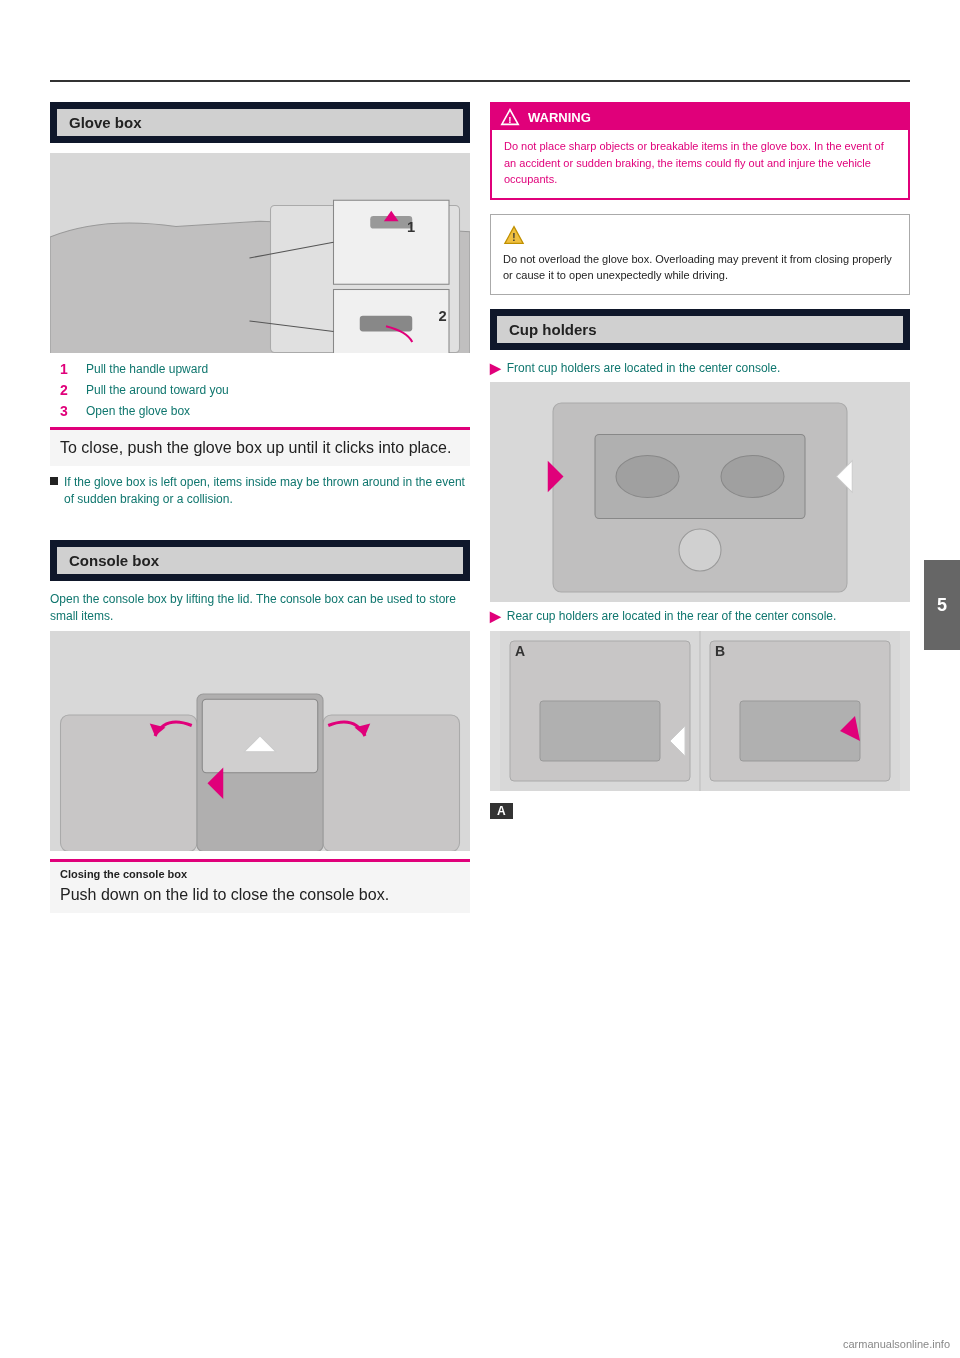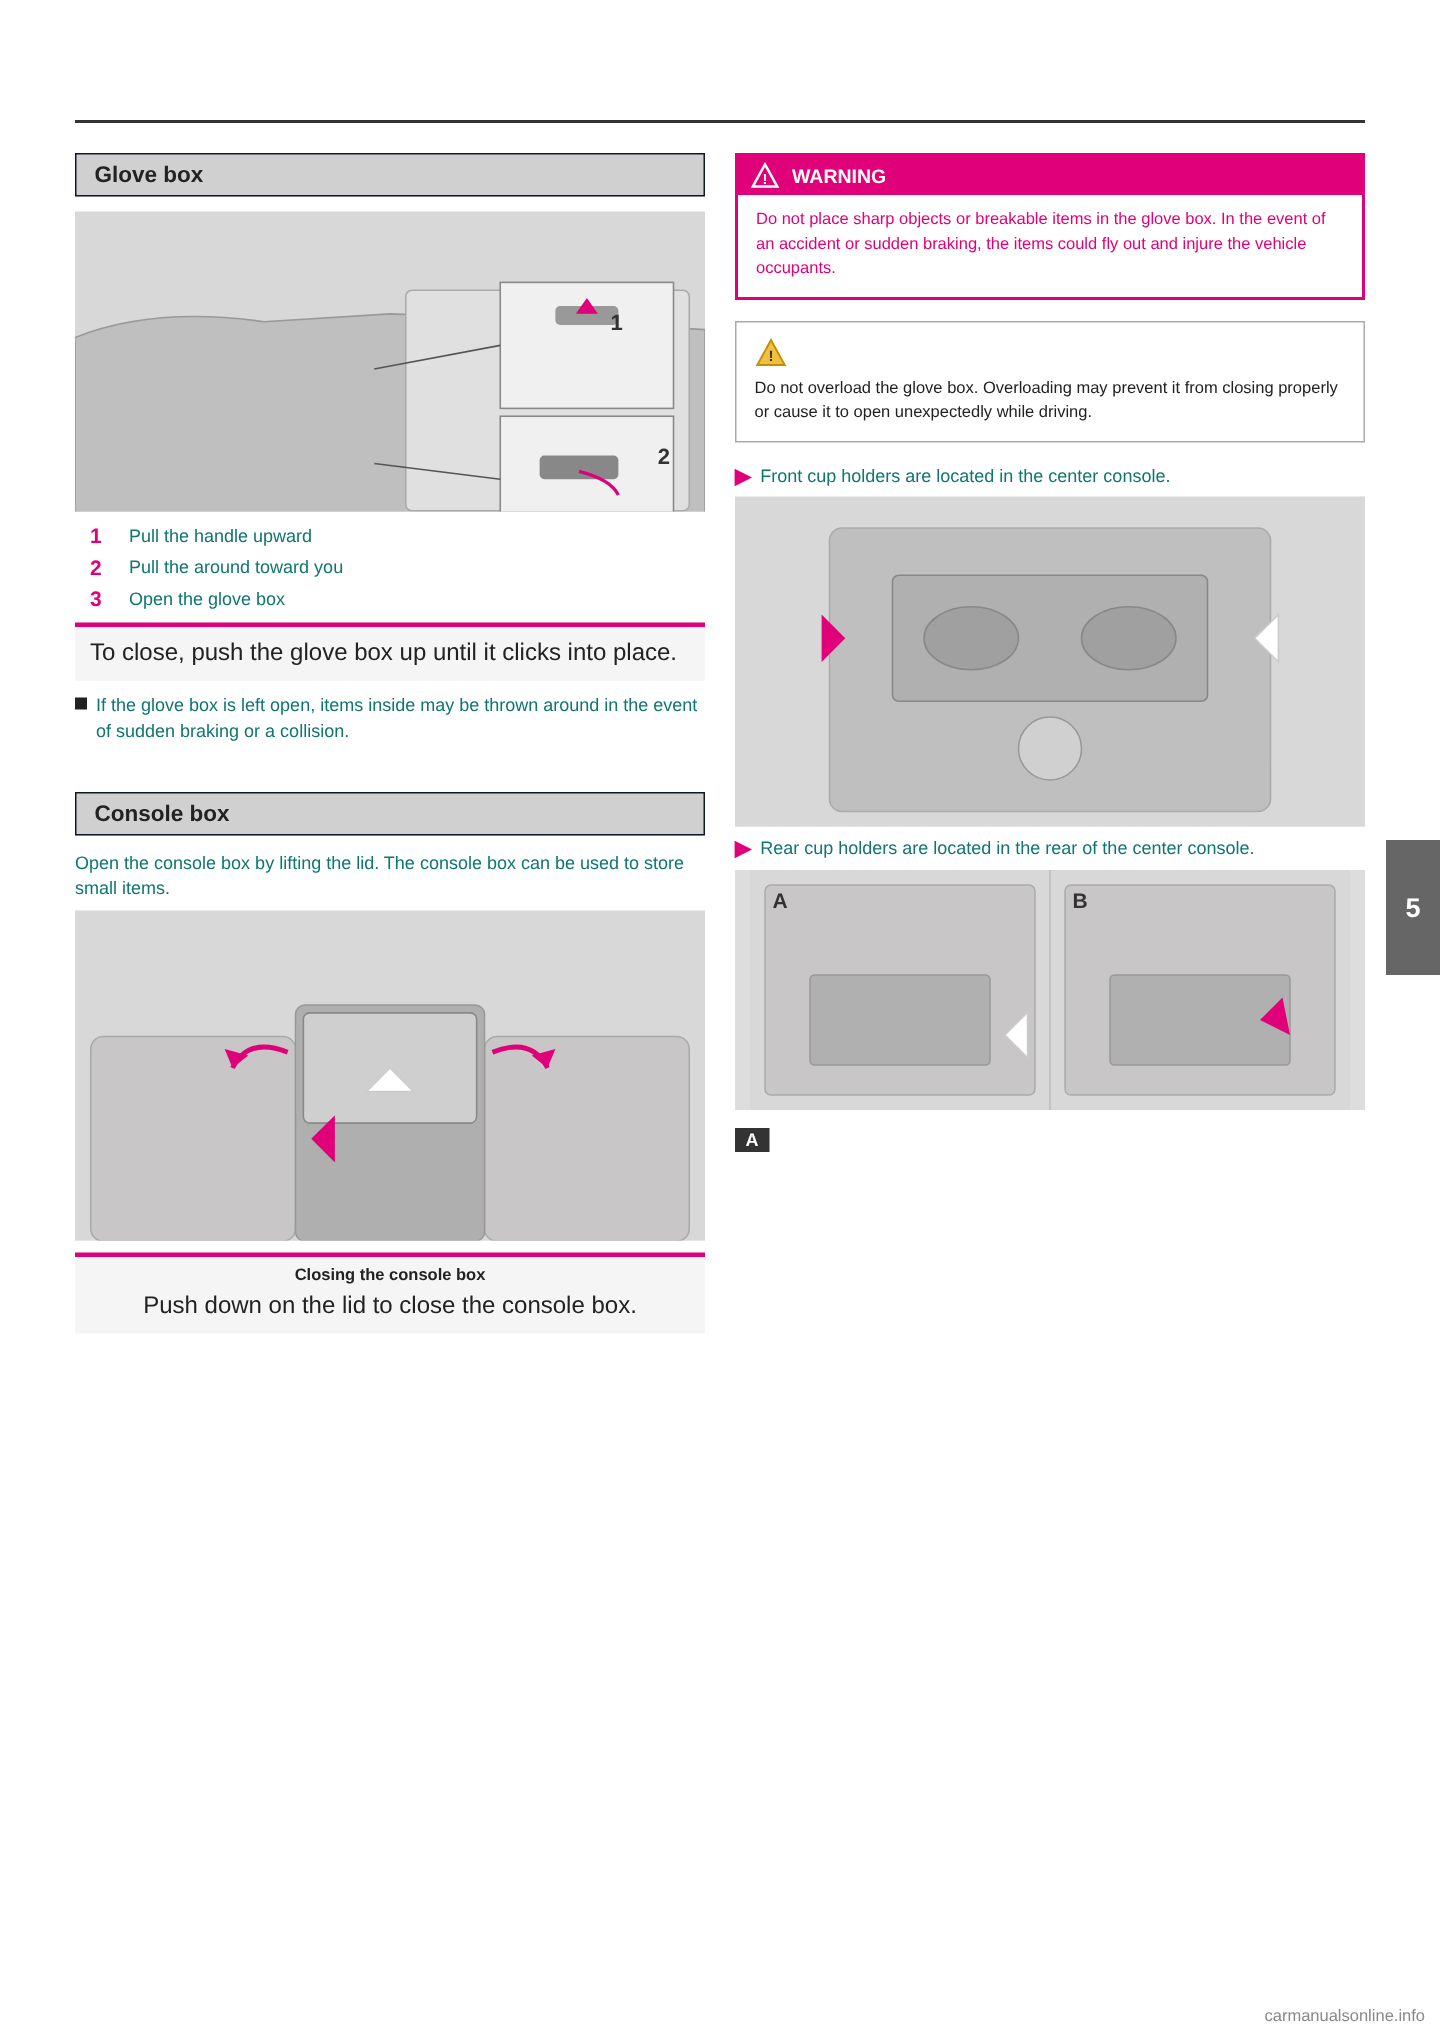--- a/index.html
+++ b/index.html
@@ -64,21 +64,21 @@
       flex: 1;
     }
 
     
     .section-header {
       background: #d0d0d0;
       padding: 5px 12px;
       font-size: 15px;
       font-weight: bold;
       margin-bottom: 10px;
-      border: 1px solid #0f172a;
+      border: 7px solid #0f172a;
     }
 
     
     .num-list {
       margin: 8px 0 8px 10px;
     }
     .num-list-item {
       display: flex;
       align-items: flex-start;
       margin-bottom: 4px;
@@ -142,21 +142,20 @@
       margin-top: 32px;
     }
 
     
     .console-note-box {
       border-top: 3px solid #e0007a;
       background: #f5f5f5;
       padding: 6px 10px;
       margin: 8px 0;
       font-size: 11px;
-      text-align: center;
     }
 
     
     .warning-box {
       border: 2px solid #e0007a;
       padding: 10px 12px;
       margin-bottom: 14px;
       background: #fff;
     }
 
@@ -404,20 +403,23 @@
         <div class="caution-header">
           <svg class="caution-triangle" viewBox="0 0 26 24">
             <polygon points="13,2 24,22 2,22" fill="#f0c040" stroke="#c09000" stroke-width="1.5"></polygon>
             <text x="13" y="19" text-anchor="middle" font-size="12" fill="#333" font-weight="bold">!</text>
           </svg>
         </div>
         <div class="caution-text">Do not overload the glove box. Overloading may prevent it from closing properly or cause it to open unexpectedly while driving.</div>
       </div>
 
       <div class="cup-section">
+        <div class="section-header">
+          <span>Cup holders</span>
+        </div>
 
         <div class="arrow-row">
           <span class="arrow-bullet">▶</span>
           <span class="num-text">Front cup holders are located in the center console.</span>
         </div>
 
         <div class="cup-illustration1">
           <svg viewBox="0 0 400 220">
             <rect x="0" y="0" width="400" height="220" fill="#d8d8d8"></rect>
 

